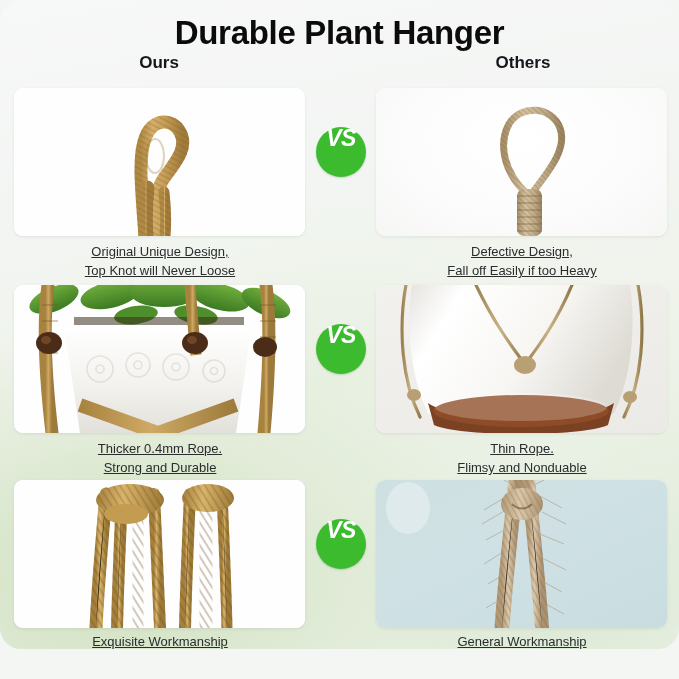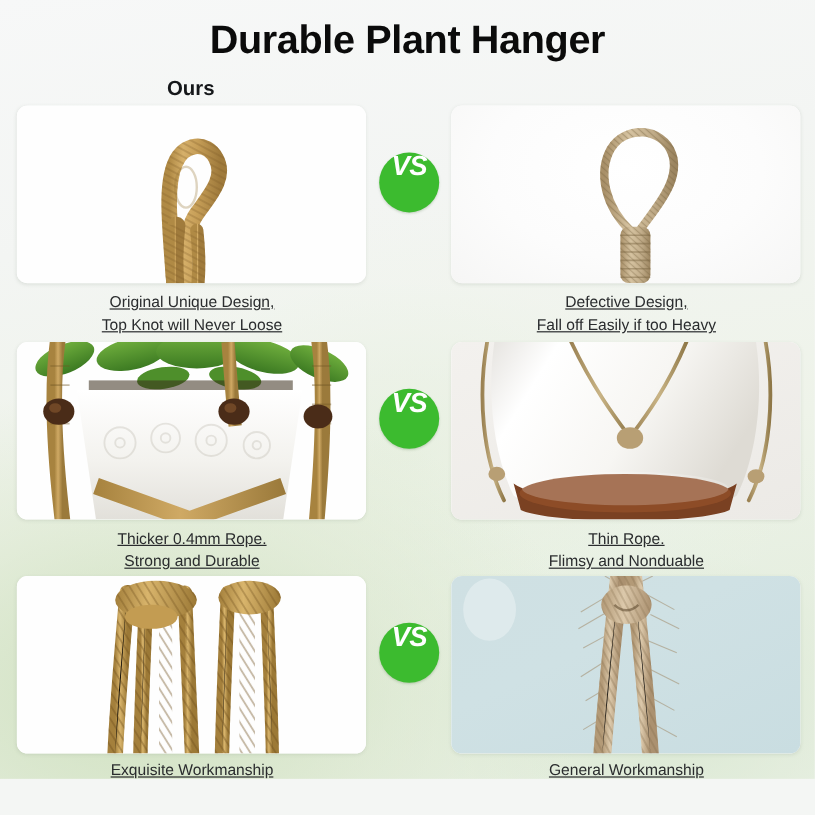--- a/index.html
+++ b/index.html
@@ -17,37 +17,38 @@
   #infographic {
     position: relative;
     width: 679px;
     height: 649px;
     background:
       radial-gradient(ellipse 500px 340px at 18% 88%, rgba(206,224,190,0.95) 0%, rgba(218,231,205,0.55) 42%, rgba(240,244,238,0) 74%),
       radial-gradient(ellipse 430px 300px at 82% 92%, rgba(214,230,206,0.75) 0%, rgba(230,240,226,0.4) 46%, rgba(244,247,242,0) 78%),
       radial-gradient(ellipse 420px 260px at 50% 58%, rgba(228,238,220,0.6) 0%, rgba(240,245,236,0.25) 55%, rgba(248,249,247,0) 80%),
       linear-gradient(170deg, #f7f8f8 0%, #f3f5f3 28%, #eef3e9 60%, #e6eedf 82%, #eaf0e4 100%);
     overflow: hidden;
+    border-radius: 21px;
   }
 
   
   .title {
     position: absolute;
     top: 14px;
     left: 0;
     width: 679px;
     text-align: center;
     font-size: 33px;
     font-weight: bold;
     color: #0b0b0b;
     letter-spacing: -0.3px;
   }
   .col-head {
     position: absolute;
-    top: 64px;
+    top: 53px;
     font-size: 17px;
     color: #15171a;
     font-weight: bold;
     text-align: center;
     width: 160px;
   }
   .col-head.left  { left: 79px; }
   .col-head.right { left: 443px; }
 
   
@@ -116,20 +117,21 @@
   svg.scene-svg { position: absolute; inset: 0; width: 100%; height: 100%; display: block; }
 </style>
 </head>
 <body>
 
 <div id="infographic">
 
   <div class="title">Durable Plant Hanger</div>
 
   <div class="col-head left">Ours</div>
+  <div class="col-head right">Others</div>
 
   <div class="row row-1">
 
     <div class="card left">
       <div class="scene bg-white">
         <svg class="scene-svg" viewBox="0 0 291 148" preserveAspectRatio="none">
           <defs>
             <linearGradient id="tanRope" x1="0" y1="0" x2="1" y2="0">
               <stop offset="0%" stop-color="#b08a45"></stop>
               <stop offset="28%" stop-color="#d6b06a"></stop>

